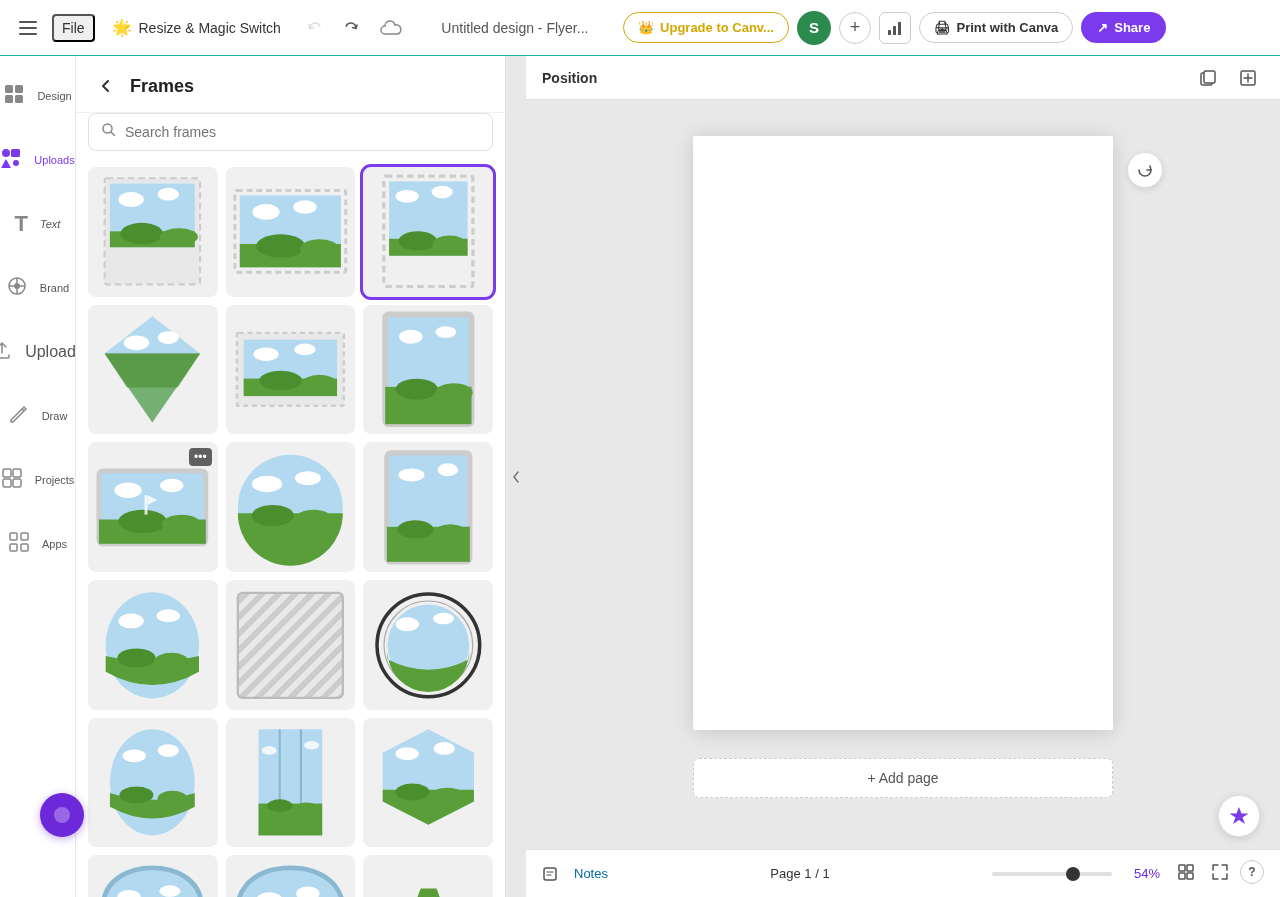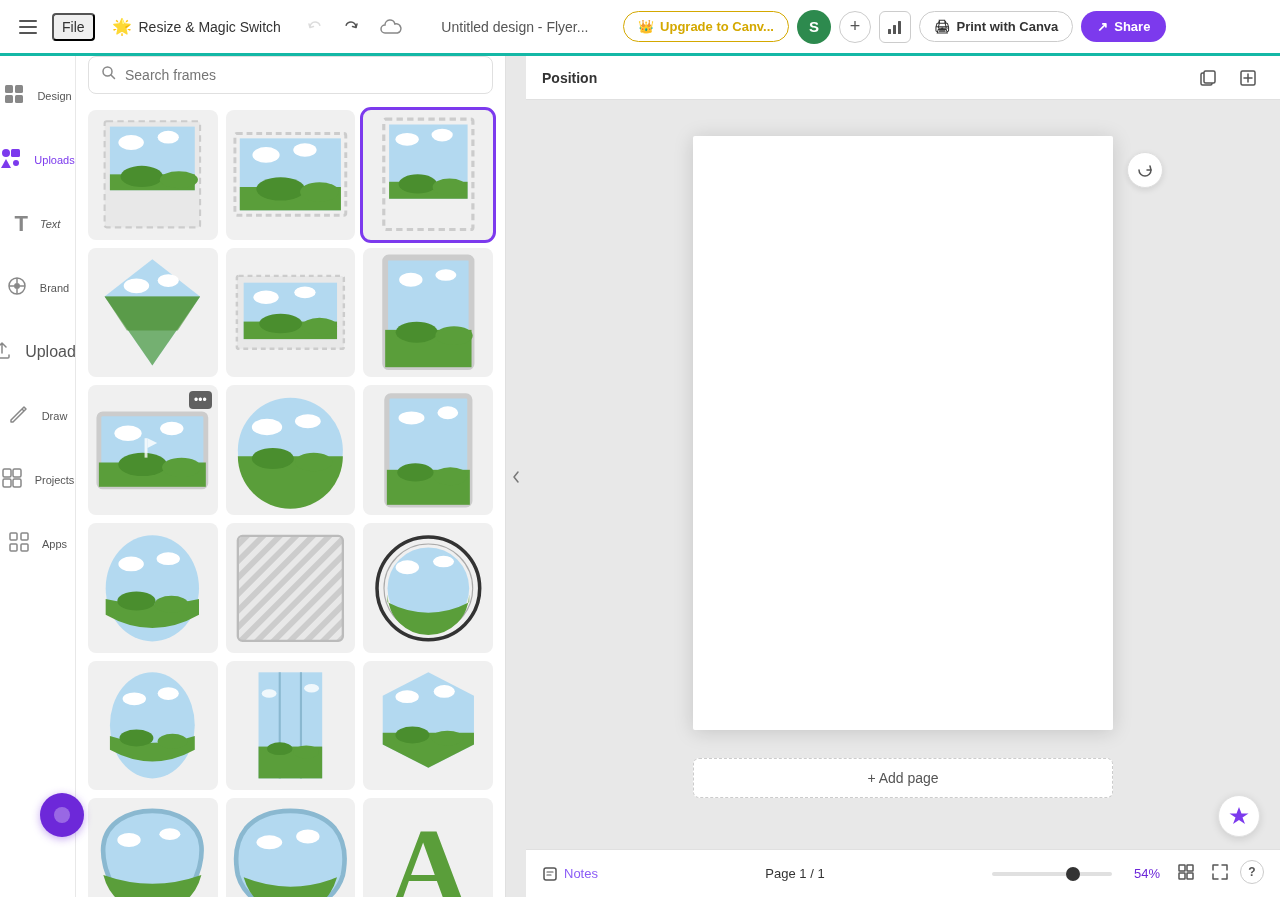--- a/index.html
+++ b/index.html
@@ -6,21 +6,21 @@
     body { font-family: -apple-system, BlinkMacSystemFont, 'Segoe UI', sans-serif; background: #e8e8e8; width: 1280px; height: 897px; overflow: hidden; display: flex; flex-direction: column; }
 
     
     .topbar {
       height: 56px;
       background: #fff;
       display: flex;
       align-items: center;
       padding: 0 12px;
       gap: 8px;
-      border-bottom: 3px solid #14b8a6;
+      border-bottom: 1px solid #14b8a6;
       flex-shrink: 0;
       z-index: 10;
     }
     .topbar-file { font-size: 14px; color: #333; font-weight: 500; cursor: pointer; padding: 4px 8px; border-radius: 4px; }
     .topbar-resize-btn {
       display: flex; align-items: center; gap: 6px;
       background: #fff; border: none; cursor: pointer;
       font-size: 14px; color: #333; font-weight: 500;
       padding: 6px 10px; border-radius: 6px;
     }
@@ -202,22 +202,22 @@
       border-radius: 6px; cursor: pointer; font-size: 14px; color: #555;
     }
 
     
     .bottom-bar {
       height: 48px; background: #fff; border-top: 1px solid #e0e0e0;
       display: flex; align-items: center; padding: 0 16px; gap: 12px;
       flex-shrink: 0;
     }
     .notes-btn {
-      display: flex; align-items: center; gap: 6px;
-      border: none; background: none; cursor: pointer; font-size: 13px; color: #8b5cf6;
+      display: flex; align-items: center; gap: 16px;
+      border: none; background: none; cursor: pointer; font-size: 13px; color: #0369a1;
     }
     .page-info { flex: 1; text-align: center; font-size: 13px; color: #333; }
     .zoom-area { display: flex; align-items: center; gap: 8px; }
     .zoom-slider {
       width: 120px; height: 4px; background: #e0e0e0; border-radius: 2px;
       position: relative; cursor: pointer;
     }
     .zoom-thumb {
       width: 14px; height: 14px; background: #333; border-radius: 50%;
       position: absolute; top: -5px; left: 62%;
@@ -392,20 +392,28 @@
             <rect x="13" y="2" width="7" height="7" rx="1" stroke="#888" stroke-width="1.5"></rect>
             <rect x="2" y="13" width="7" height="7" rx="1" stroke="#888" stroke-width="1.5"></rect>
             <rect x="13" y="13" width="7" height="7" rx="1" stroke="#888" stroke-width="1.5"></rect>
           </svg>
       </span>
       <span style="font-size:11px;color:#555;">Apps</span>
     </div>
   </div>
 
   <div class="frames-panel">
+    <div class="frames-header">
+      <button class="back-btn">
+        <svg width="18" height="18" viewBox="0 0 18 18" fill="none">
+            <path d="M11 4L6 9l5 5" stroke="#333" stroke-width="2" stroke-linecap="round" stroke-linejoin="round"></path>
+          </svg>
+      </button>
+      <span class="frames-title">Frames</span>
+    </div>
     <div class="search-box">
       <span class="search-icon">
         <svg width="16" height="16" viewBox="0 0 16 16" fill="none">
             <circle cx="6.5" cy="6.5" r="4.5" stroke="#888" stroke-width="1.5"></circle>
             <path d="M10 10l3.5 3.5" stroke="#888" stroke-width="1.5" stroke-linecap="round"></path>
           </svg>
       </span>
       <input class="search-input" type="text" placeholder="Search frames" style="">
     </div>
 

